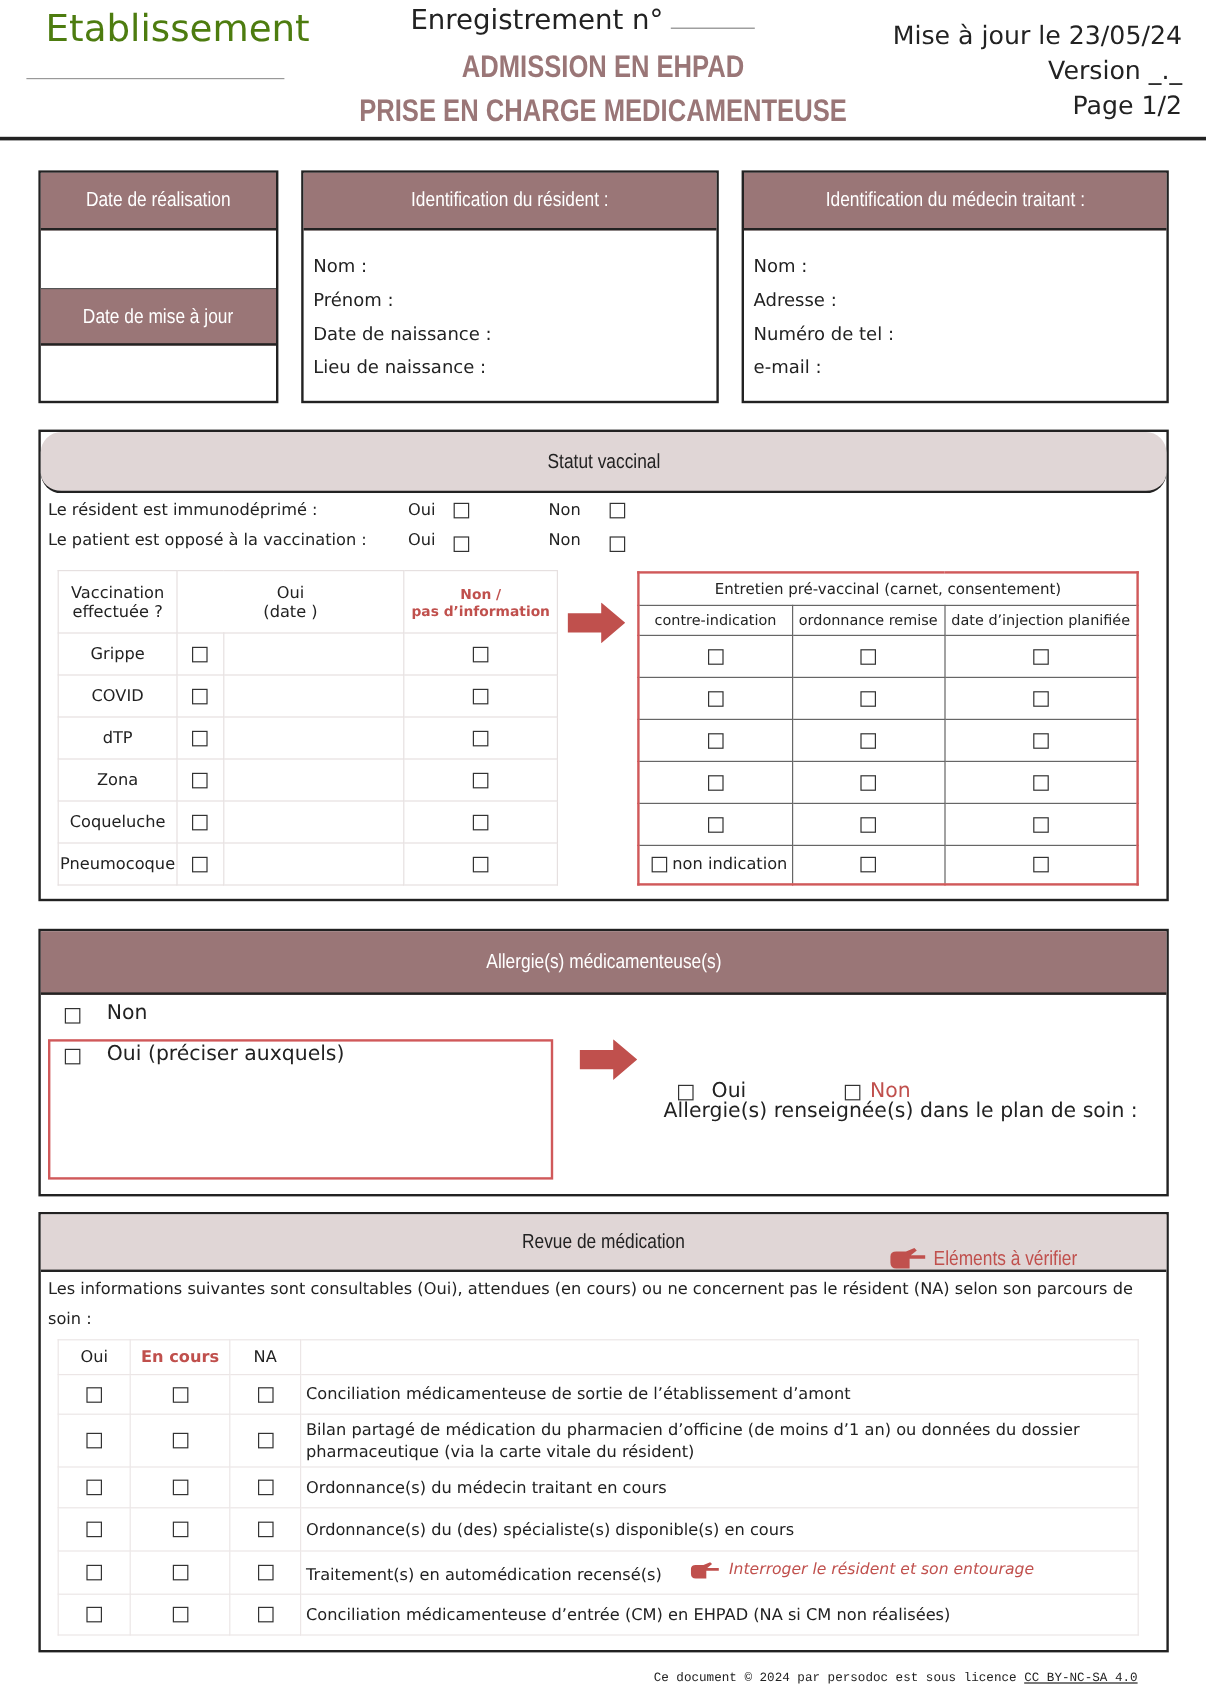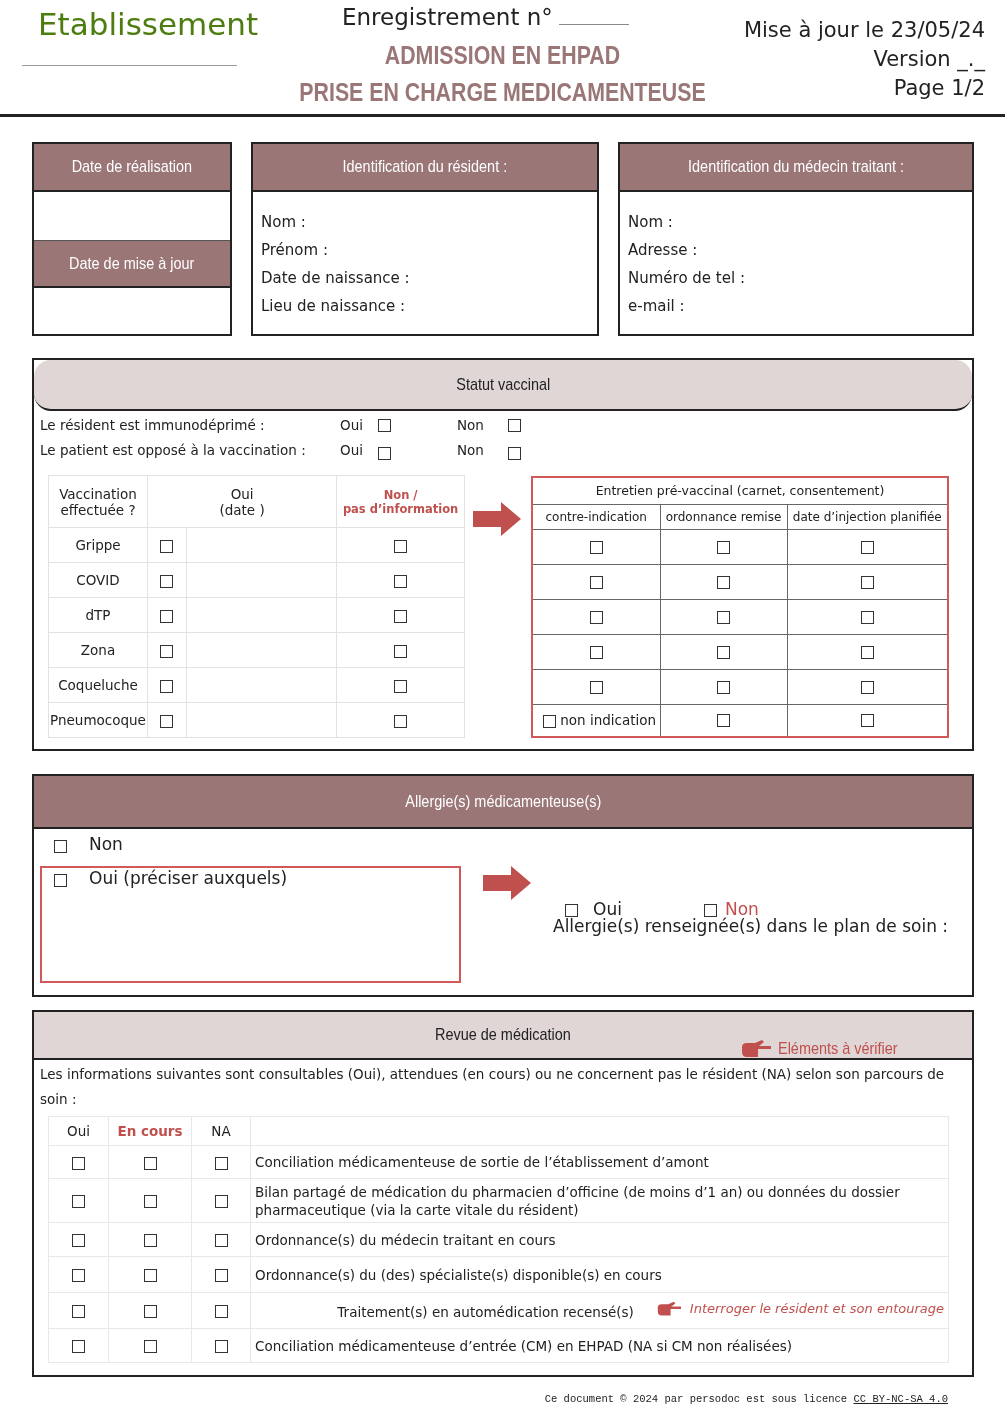--- a/index.html
+++ b/index.html
@@ -256,21 +256,21 @@
       <tr style="height: 36px;">
         <td class="c"><span class="cb"></span></td>
         <td class="c"><span class="cb"></span></td>
         <td class="c"><span class="cb"></span></td>
         <td style="padding:2px 4px;line-height:18px;"><span>Ordonnance(s) du (des) spécialiste(s) disponible(s) en cours</span></td>
       </tr>
       <tr style="height: 36px;">
         <td class="c"><span class="cb"></span></td>
         <td class="c"><span class="cb"></span></td>
         <td class="c"><span class="cb"></span></td>
-        <td style="padding:2px 4px;line-height:18px;text-align:right;"><span>Traitement(s) en automédication recensé(s)</span><span style="display:inline-flex;align-items:center;margin-left:22px;">
+        <td style="padding:2px 4px;line-height:18px;"><span>Traitement(s) en automédication recensé(s)</span><span style="display:inline-flex;align-items:center;margin-left:22px;">
             <svg width="26" height="16" viewBox="0 0 32 20">
               <path d="M2,8 Q2,4 7,4 L15,4 L22,1 L24,3 L19,7 L31,7 L31,10 L18,10 L18,18 L7,18 Q2,18 2,13 Z" fill="#c0504d"></path>
             </svg>
             <span class="red" style="font-style:italic;margin-left:8px;font-size:13px;">Interroger le résident et son entourage</span>
           </span></td>
       </tr>
       <tr style="height: 34px;">
         <td class="c"><span class="cb"></span></td>
         <td class="c"><span class="cb"></span></td>
         <td class="c"><span class="cb"></span></td>

